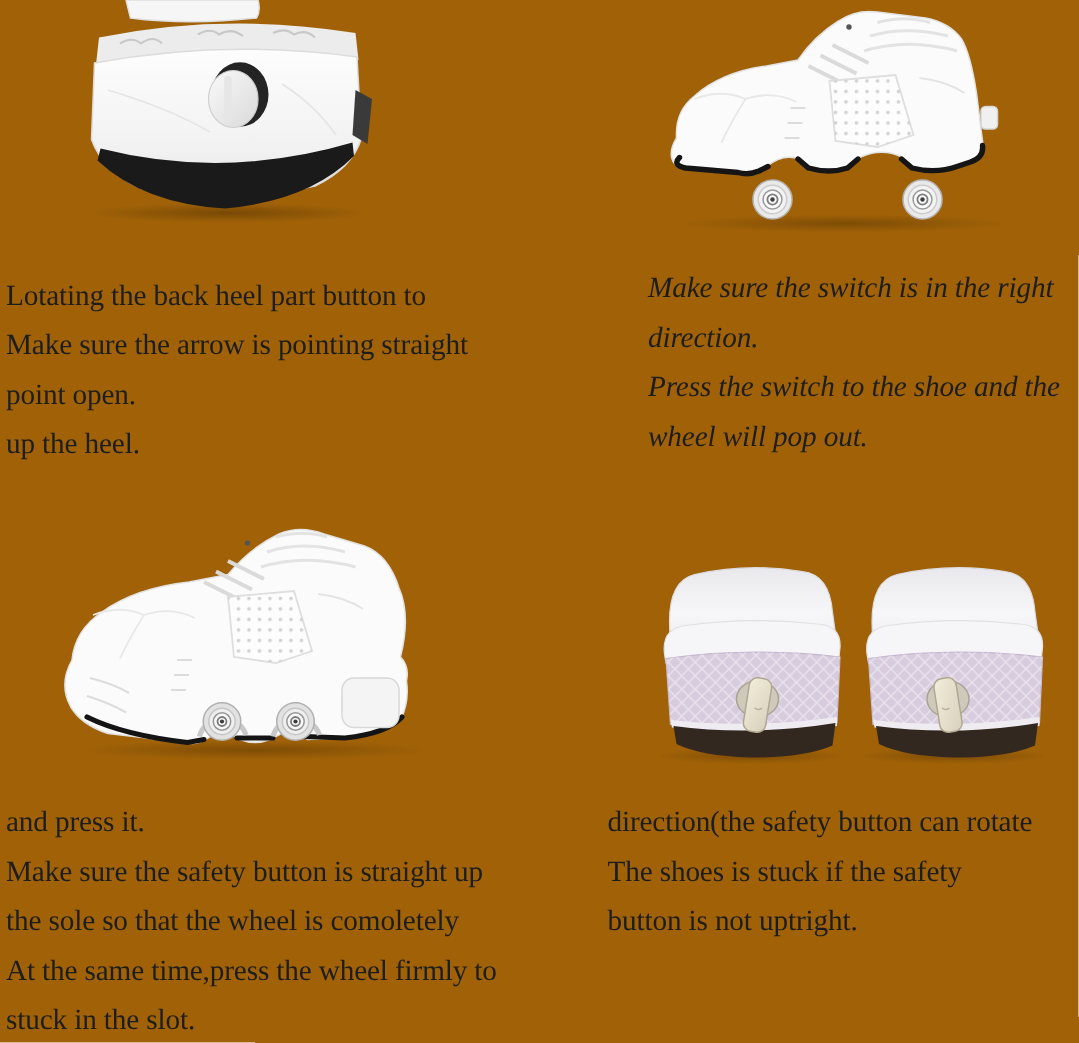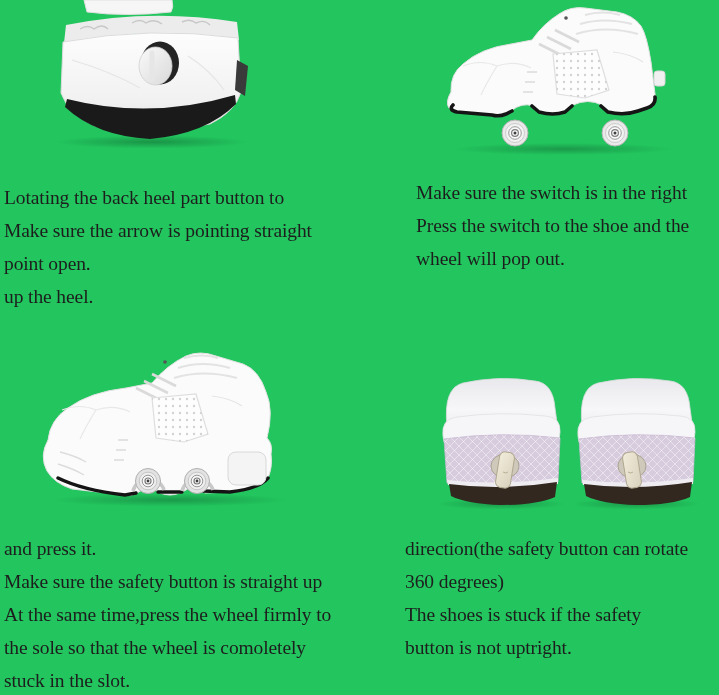--- a/index.html
+++ b/index.html
@@ -1,18 +1,18 @@
 <!DOCTYPE html>
 <html><head>
 <meta charset="utf-8">
 <style>
   * { margin:0; padding:0; box-sizing:border-box; }
   html,body { background:#ffffff; }
   .canvas {
-    position:relative; width:719px; height:695px; background:#22c55e;
+    position:relative; width:719px; height:695px; background:#a16207;
     font-family:"Liberation Serif", serif; color:#1d1d1d; overflow:hidden;
   }
   .photo { position:absolute; }
   .caption { position:absolute; font-size:19.5px; line-height:33px; letter-spacing:-0.1px; }
   .caption div { white-space:nowrap; }
 </style>
 </head>
 <body>
 
 <div class="canvas">
@@ -186,34 +186,34 @@
     </g>
   </svg>
 
   <div class="caption" style="left:4px; top:181px;">
     <div>Lotating the back heel part button to</div>
     <div>Make sure the arrow is pointing straight</div>
     <div>point open.</div>
     <div>up the heel.</div>
   </div>
 
-  <div class="caption" style="left:416px; top:176px;">
+  <div class="caption" style="left:432px; top:176px;font-style:italic;">
     <div>Make sure the switch is in the right</div>
+    <div>direction.</div>
     <div>Press the switch to the shoe and the</div>
     <div>wheel will pop out.</div>
   </div>
 
   <div class="caption" style="left:4px; top:532px;">
     <div>and press it.</div>
     <div>Make sure the safety button is straight up</div>
+    <div>the sole so that the wheel is comoletely</div>
     <div>At the same time,press the wheel firmly to</div>
-    <div>the sole so that the wheel is comoletely</div>
     <div>stuck in the slot.</div>
   </div>
 
   <div class="caption" style="left:405px; top:532px;">
     <div>direction(the safety button can rotate</div>
-    <div>360 degrees)</div>
     <div>The shoes is stuck if the safety</div>
     <div>button is not uptright.</div>
   </div>
 
 </div>
 
 </body></html>

